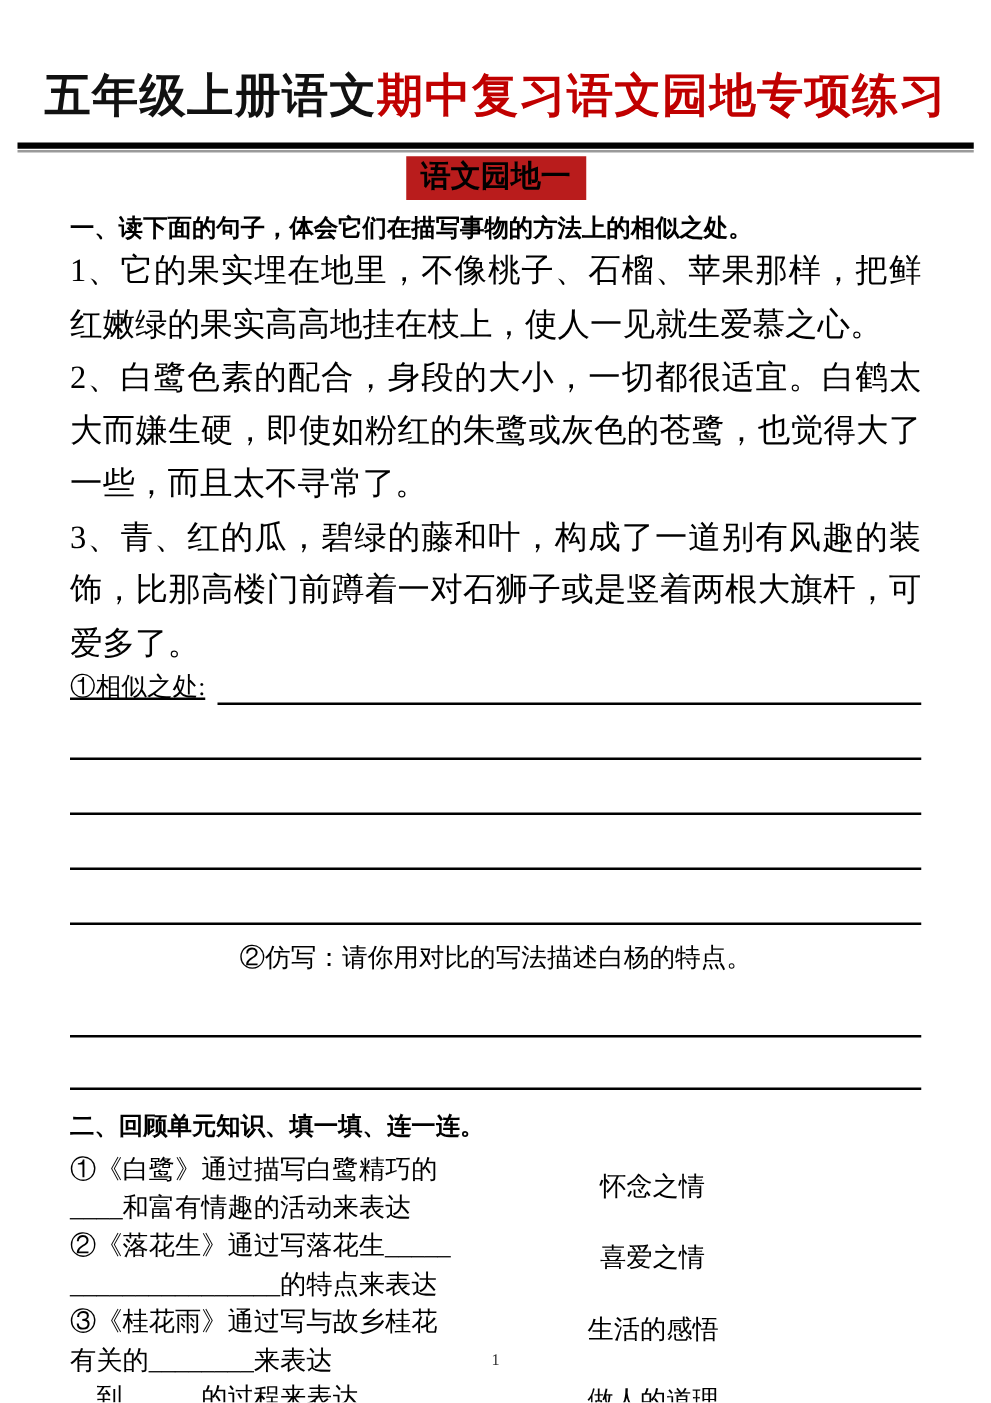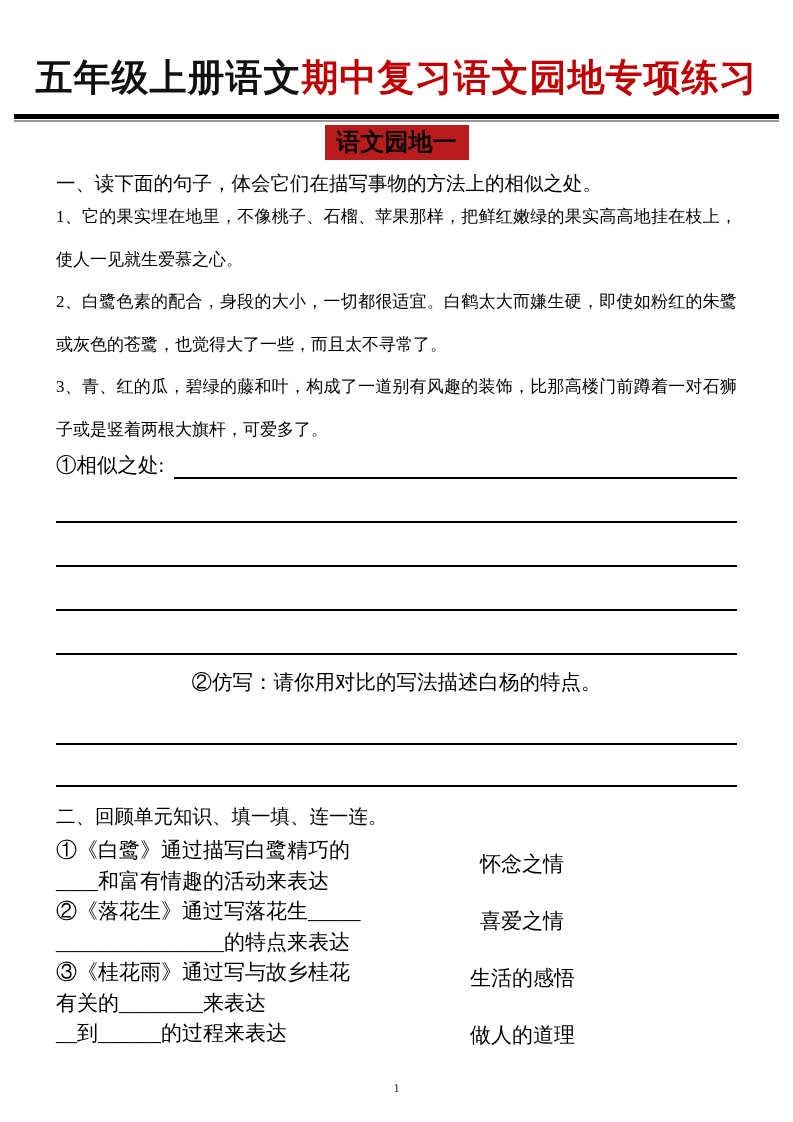--- a/index.html
+++ b/index.html
@@ -46,38 +46,39 @@
     font-family: "Liberation Sans", "DejaVu Sans", sans-serif;
     padding: 2px 12px 3px 12px;
     line-height: 30px;
   }
 
   
   .content { margin: 10px 56px 0 56px; }
 
   .sec-heading {
     font-family: "Liberation Sans", "DejaVu Sans", sans-serif;
-    font-weight: normal;
+    font-weight: bold;
     font-size: 19.5px;
     line-height: 26px;
     margin-top: 2px;
   }
 
   .para {
-    font-size: 17px;
+    font-size: 26px;
     line-height: 42.5px;
     text-align: justify;
   }
 
   
   .q-row {
     display: flex;
     align-items: center;
     height: 28px;
     margin-top: 0;
+    text-decoration: underline;
   }
   .q-label { font-size: 20.5px; line-height: 28px; white-space: nowrap; }
   .q-line  {
     flex: 1;
     border-bottom: 2px solid #000;
     margin-left: 10px;
     height: 26px;
   }
 
   .blank-line {

